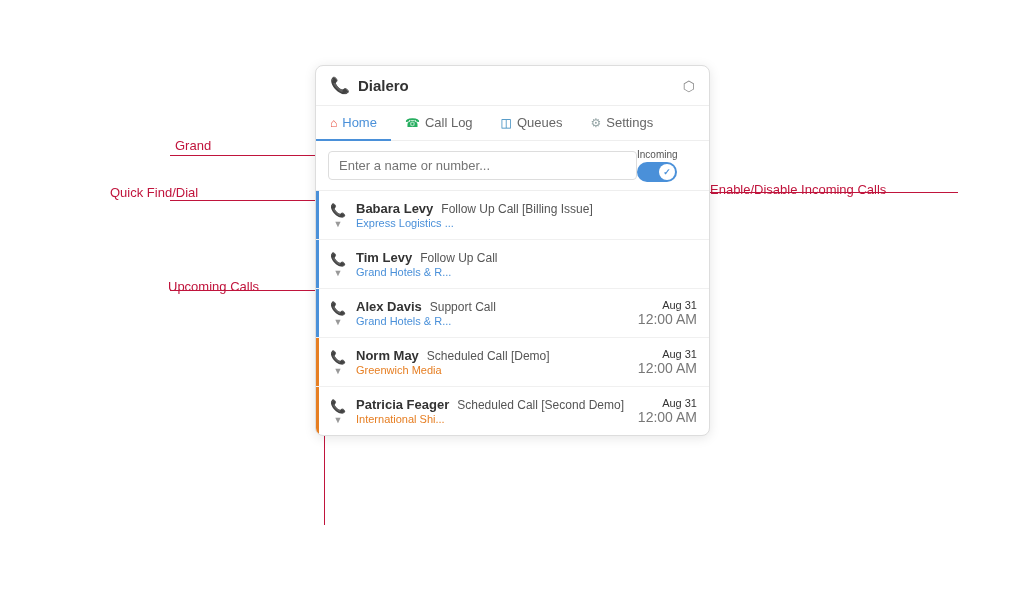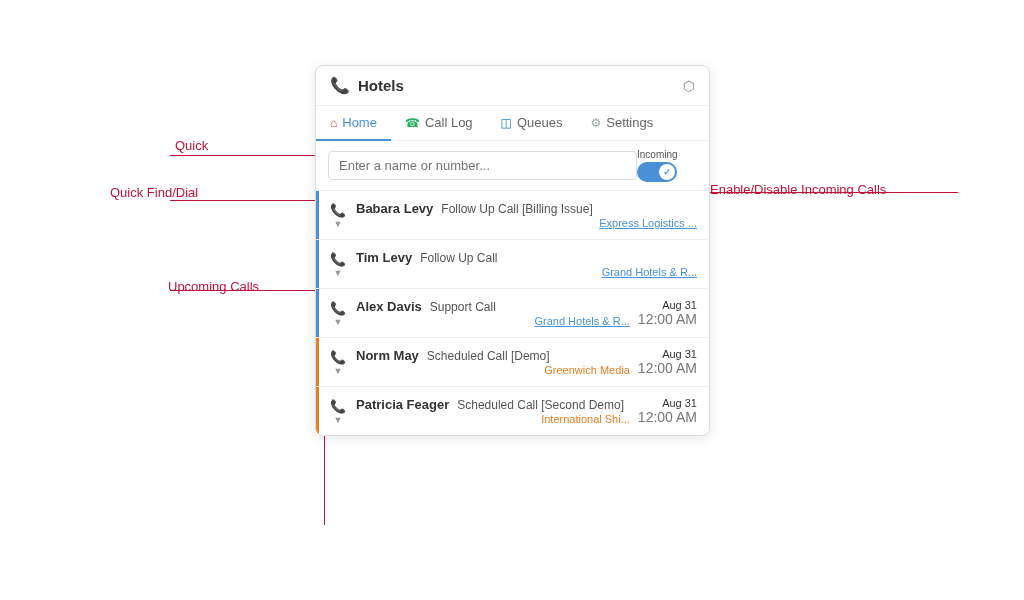--- a/index.html
+++ b/index.html
@@ -200,33 +200,32 @@
     .call-phone-blue { color: #4a90d9; }
     .call-phone-orange { color: #e67e22; }
     .call-dropdown {
       color: #999;
       font-size: 9px;
       margin-top: 1px;
     }
 
     .call-info {
       flex: 1;
-      text-align: right;
     }
     .call-name {
       font-size: 13px;
       font-weight: 600;
       color: #333;
     }
     .call-company {
       font-size: 11px;
       color: #e67e22;
       margin-top: 1px;
     }
-    .call-company-blue { color: #4a90d9; text-decoration: underline; }
+    .call-company-blue { color: #4a90d9; }
 
     .call-type {
       font-size: 12px;
       color: #555;
       margin-left: 4px;
     }
 
     .call-header-row {
       display: flex;
       align-items: baseline;
@@ -243,40 +242,40 @@
     .call-date-line2 {
       font-size: 14px;
       color: #777;
     }
   </style>
 </head>
 <body>
 
 <div class="annotation-line line-tabs-h"></div>
 <div class="annotation-line line-tabs-v"></div>
-<span class="annotation-label label-tabs">Quick</span>
+<span class="annotation-label label-tabs">Grand</span>
 
 <div class="annotation-line line-qfd-h"></div>
 <div class="annotation-line line-qfd-v"></div>
 <span class="annotation-label label-qfd">Quick Find/Dial</span>
 
 <div class="annotation-line line-uc-h"></div>
 <div class="annotation-line line-uc-v"></div>
 <span class="annotation-label label-uc">Upcoming Calls</span>
 
 <div class="annotation-line line-incoming-h"></div>
 <div class="annotation-line line-incoming-v"></div>
 <span class="annotation-label label-incoming">Enable/Disable Incoming Calls</span>
 
 <div class="widget">
 
   <div class="widget-header">
     <div class="widget-header-left">
       <span class="phone-icon">📞</span>
-      <span class="widget-title">Hotels</span>
+      <span class="widget-title">Dialero</span>
     </div>
     <span class="expand-icon">⬡</span>
   </div>
 
   <div class="tabs">
     <div class="tab active">
       <span class="tab-icon tab-icon-home">⌂</span>
       <span>Home</span>
     </div>
     <div class="tab">

